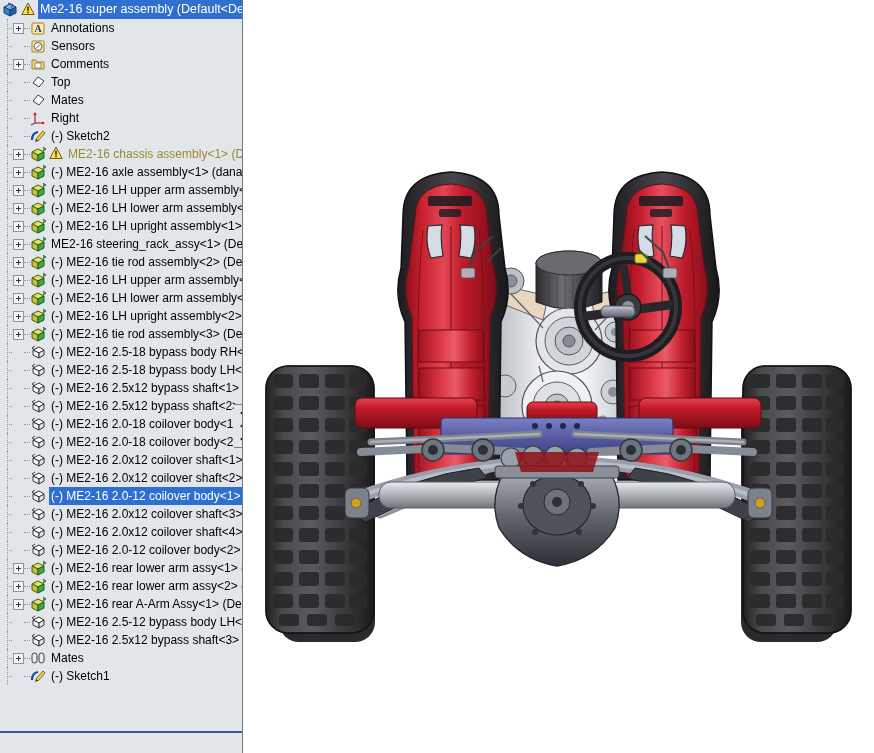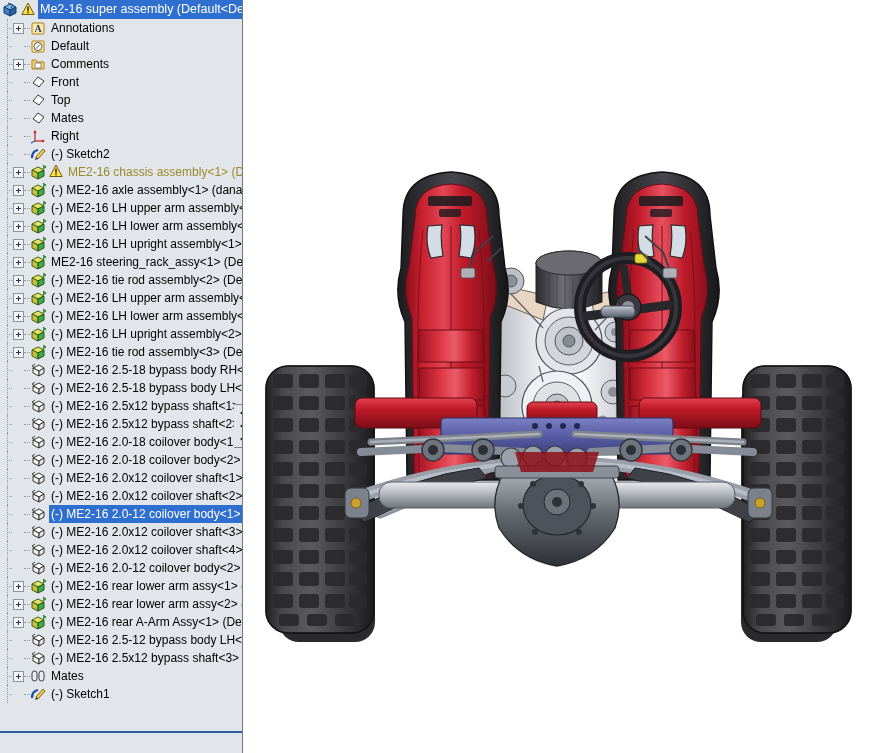--- a/index.html
+++ b/index.html
@@ -196,44 +196,33 @@
           <span class="guide dotted"></span>
           <span class="expander-slot"></span>
           <span class="connector dots"></span>
           <span class="icon">
             <svg width="17" height="16" viewBox="0 0 17 16">
               <rect x="2" y="3" width="12" height="11" rx="1" fill="#ffe9a8" stroke="#a8801c" stroke-width="1"></rect>
               <circle cx="8" cy="8.5" r="4" fill="#ffffff" stroke="#555" stroke-width="1"></circle>
               <line x1="6" y1="10.5" x2="10" y2="6.5" stroke="#555" stroke-width="1"></line>
             </svg>
           </span>
-          <span class="label">Default</span>
+          <span class="label">Sensors</span>
         </div>
         <div class="row">
           <span class="guide dotted"></span>
           <span class="expander"></span>
           <span class="connector dots"></span>
           <span class="icon">
             <svg width="17" height="16" viewBox="0 0 17 16">
               <path d="M2 4 L6 4 L7 6 L14 6 L14 13 L2 13 Z" fill="#ffd97a" stroke="#a8801c" stroke-width="1"></path>
               <rect x="5" y="7" width="6" height="5" fill="#ffffff" stroke="#6b6b6b" stroke-width="0.8"></rect>
             </svg>
           </span>
           <span class="label">Comments</span>
-        </div>
-        <div class="row">
-          <span class="guide dotted"></span>
-          <span class="expander-slot"></span>
-          <span class="connector dots"></span>
-          <span class="icon">
-            <svg width="17" height="16" viewBox="0 0 17 16">
-              <path d="M3 9 L8 3 L14 7 L9 13 Z" fill="#ffffff" stroke="#3a3a3a" stroke-width="1"></path>
-            </svg>
-          </span>
-          <span class="label">Front</span>
         </div>
         <div class="row">
           <span class="guide dotted"></span>
           <span class="expander-slot"></span>
           <span class="connector dots"></span>
           <span class="icon">
             <svg width="17" height="16" viewBox="0 0 17 16">
               <path d="M3 9 L8 3 L14 7 L9 13 Z" fill="#ffffff" stroke="#3a3a3a" stroke-width="1"></path>
             </svg>
           </span>

